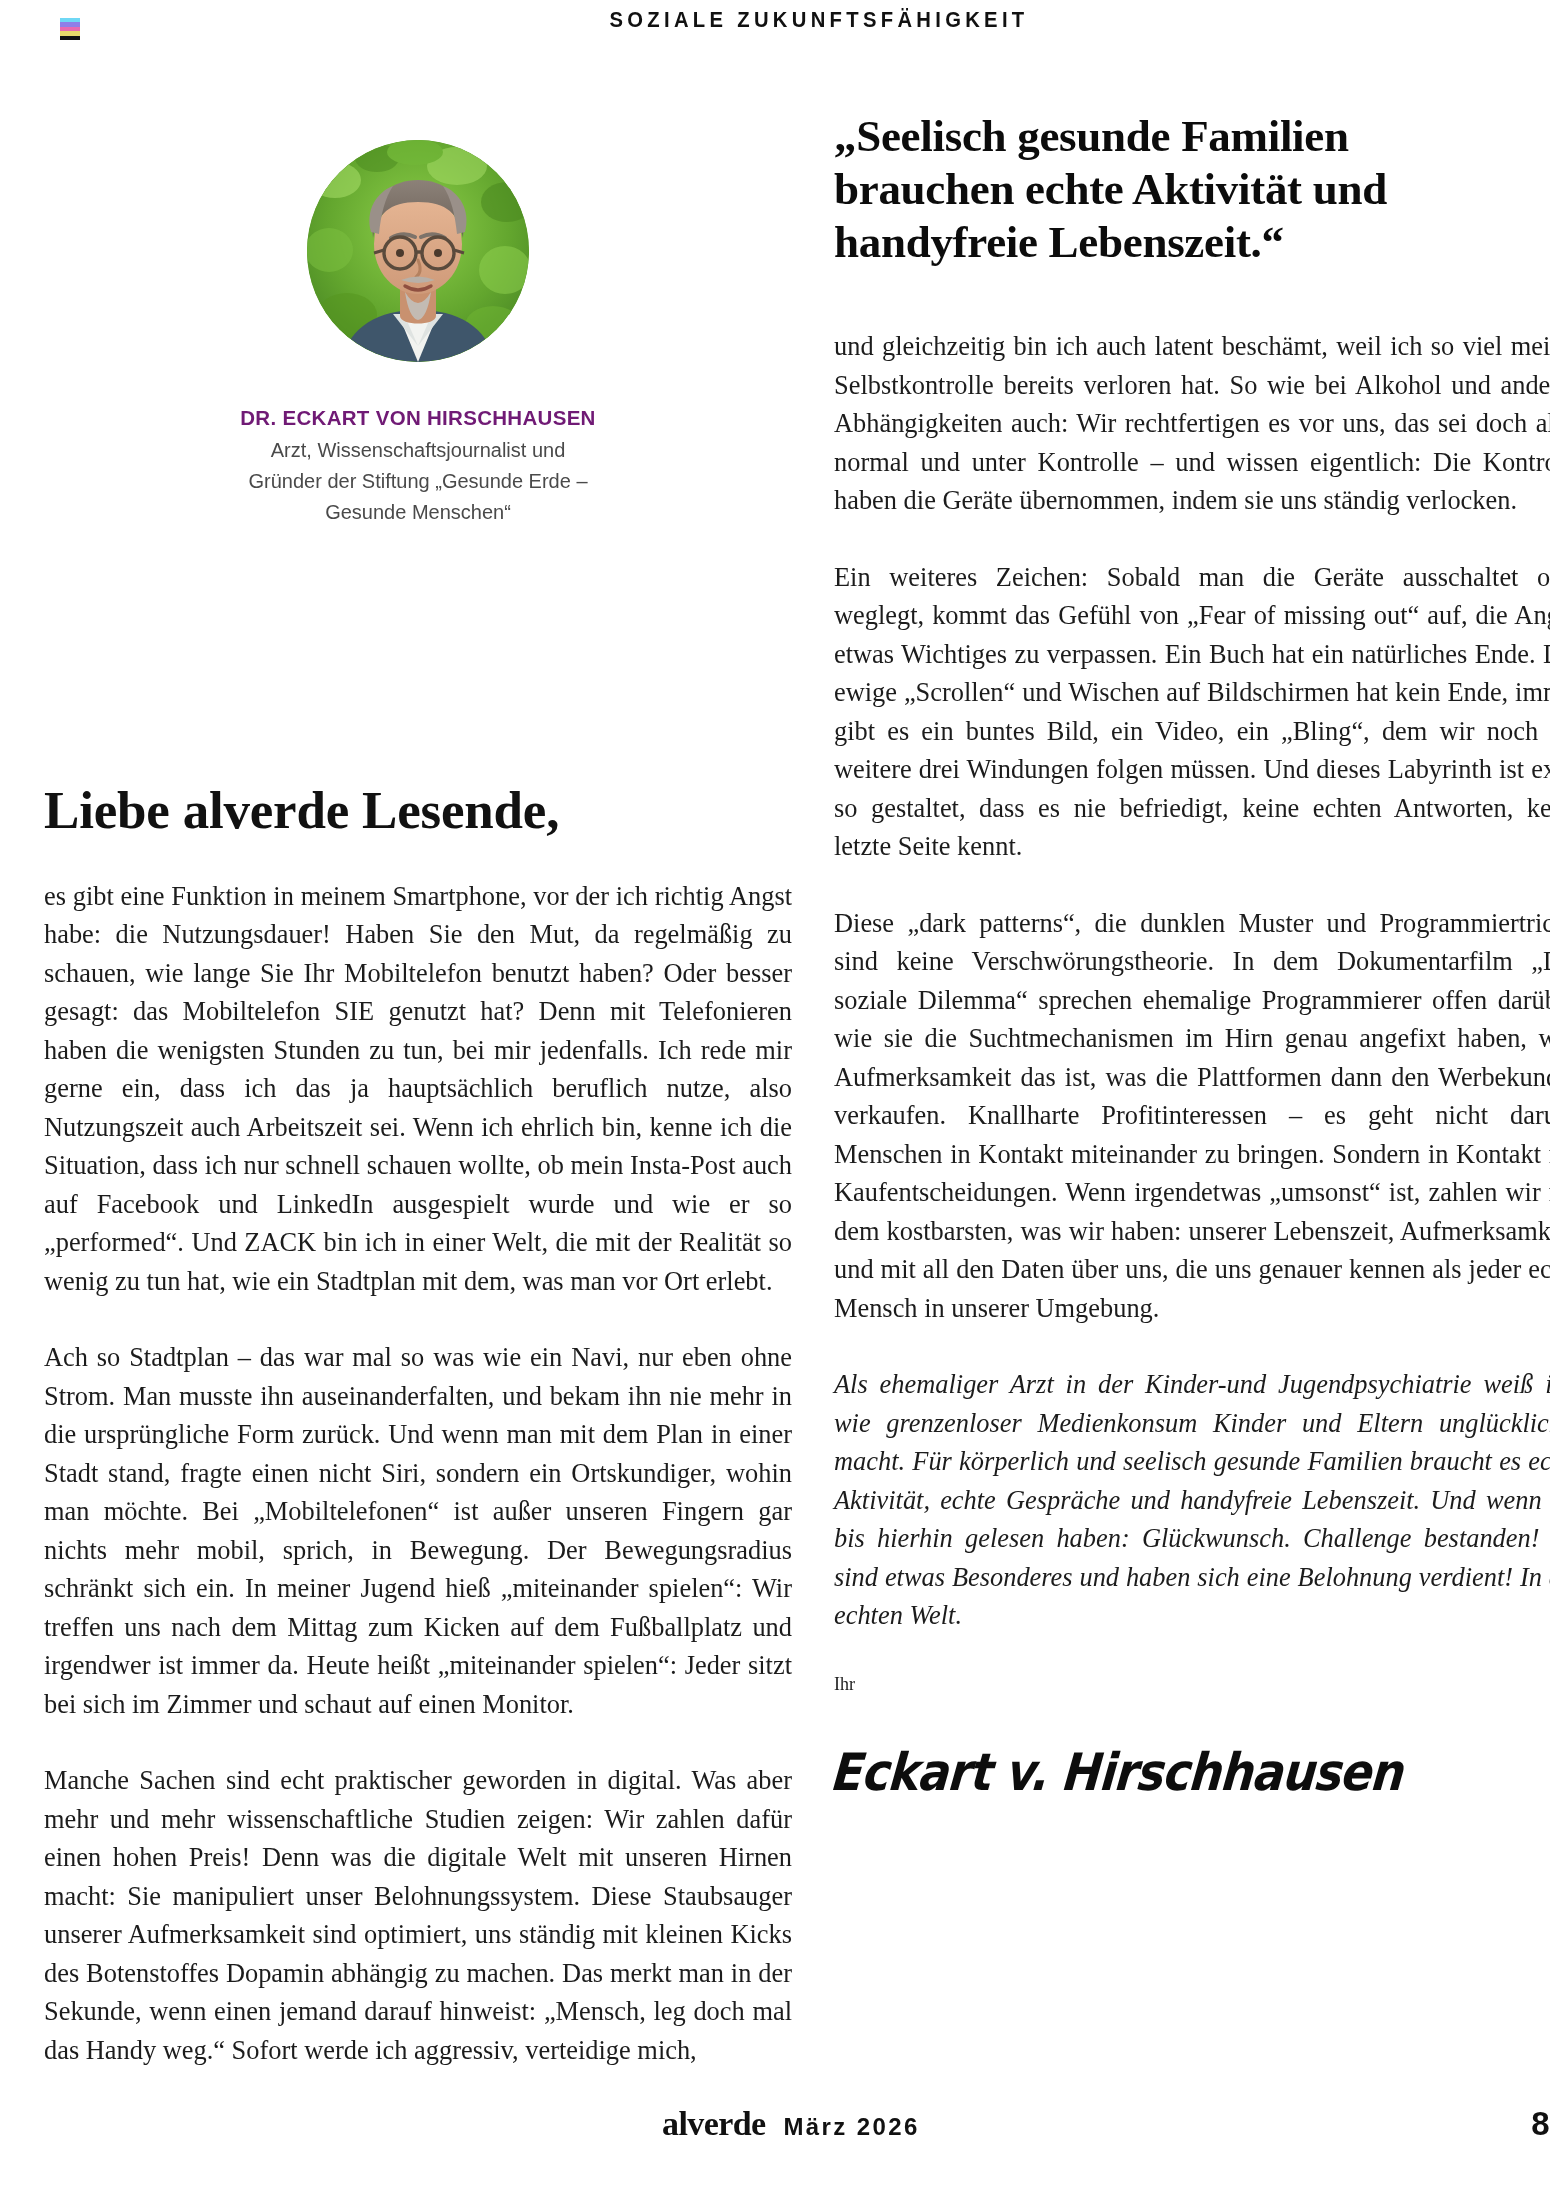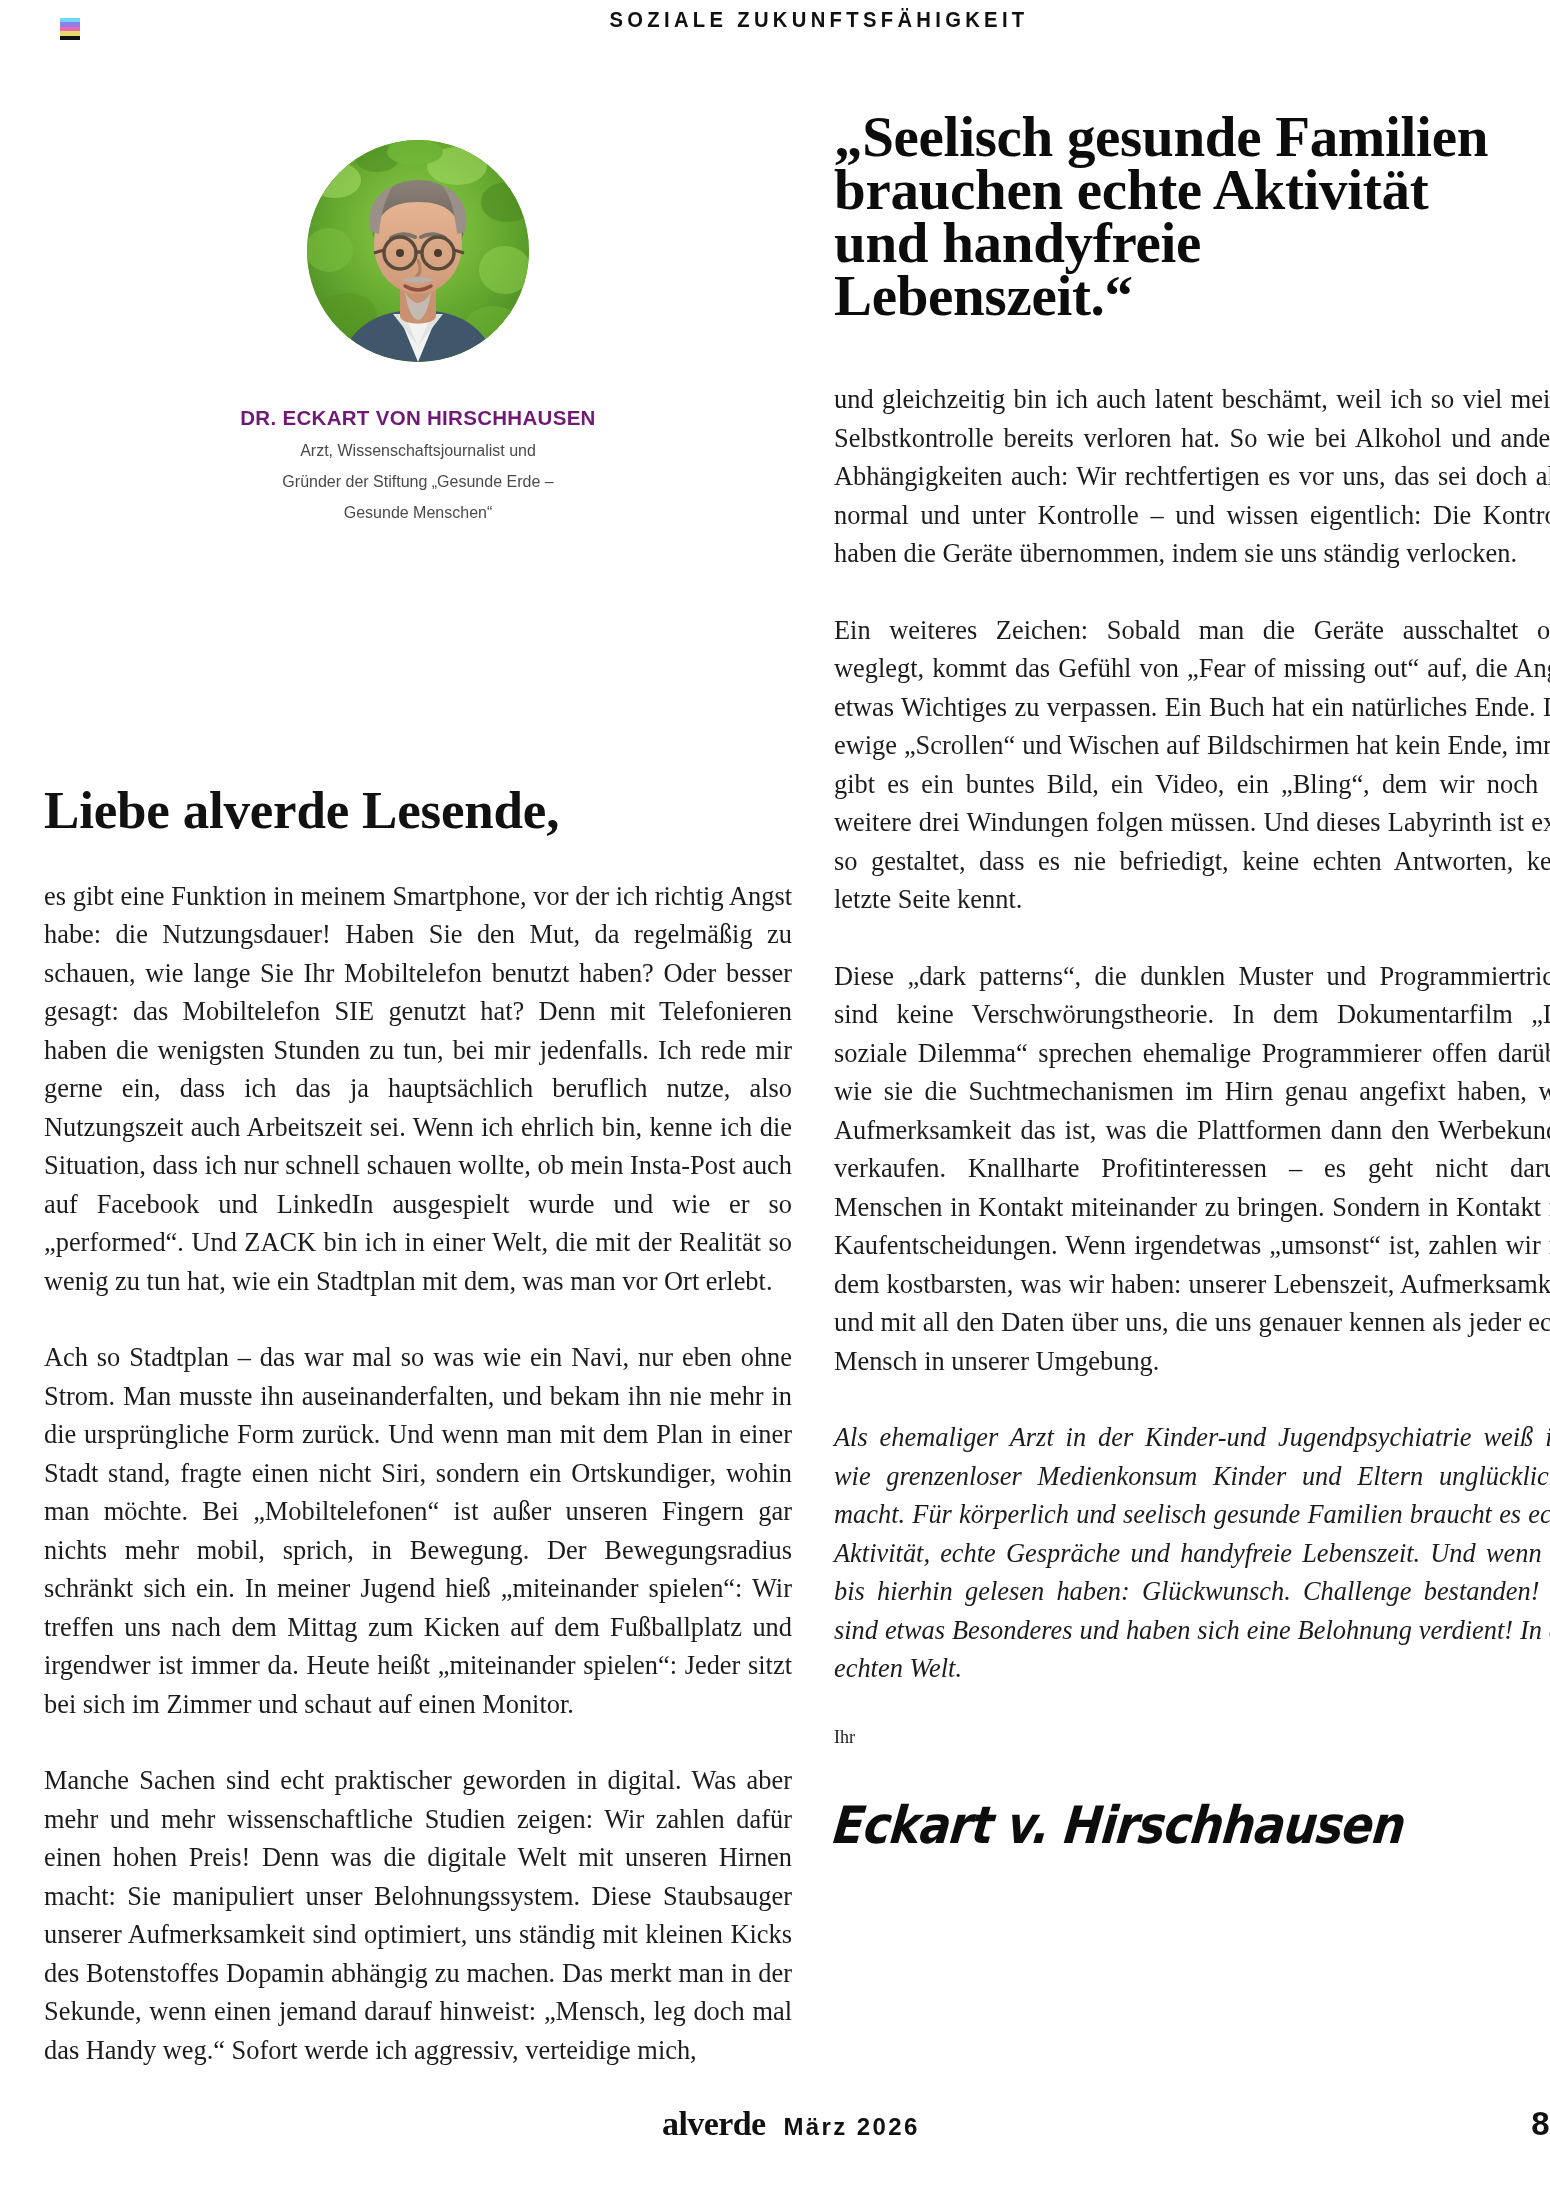--- a/index.html
+++ b/index.html
@@ -87,21 +87,21 @@
     margin-top: 44px;
     font-family: "Liberation Sans", "DejaVu Sans", sans-serif;
     font-weight: 700;
     font-size: 20.5px;
     letter-spacing: 0.3px;
     color: #701a75;
   }
   .author-role {
     font-family: "Liberation Sans", "DejaVu Sans", sans-serif;
     font-weight: 400;
-    font-size: 16px;
+    font-size: 20px;
     line-height: 31px;
     color: #4a4a4a;
     margin-top: 5px;
   }
   .author-role div { white-space: nowrap; }
 
   
   .greeting {
     margin-top: 255px;
     font-family: "Liberation Serif", "DejaVu Serif", serif;
@@ -123,21 +123,21 @@
     color: #1c1c1c;
     hyphens: manual;
   }
   .col-left .body-copy { margin-top: 38px; }
   .col-right .body-copy p:last-child { margin-bottom: 0; font-style: italic; }
 
   
   .pull-quote {
     font-family: "Liberation Serif", "DejaVu Serif", serif;
     font-weight: 700;
-    font-size: 57px;
+    font-size: 45px;
     line-height: 53px;
     letter-spacing: -0.3px;
     color: #0c0c0c;
     margin: 0 0 58px 0;
     max-width: 660px;
   }
 
   
   .closing {
     font-family: "Liberation Serif", "DejaVu Serif", serif;

